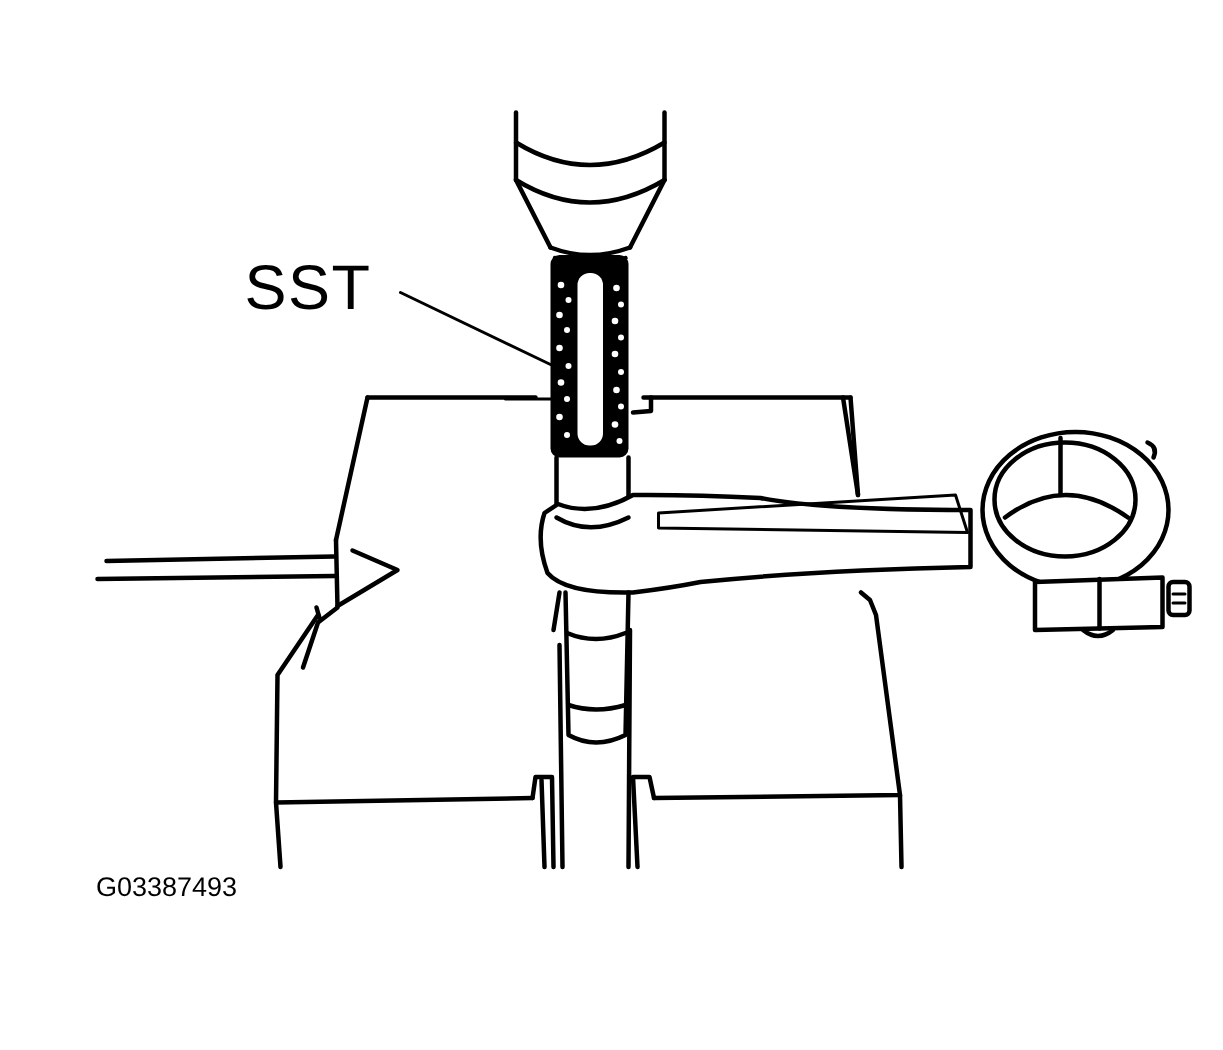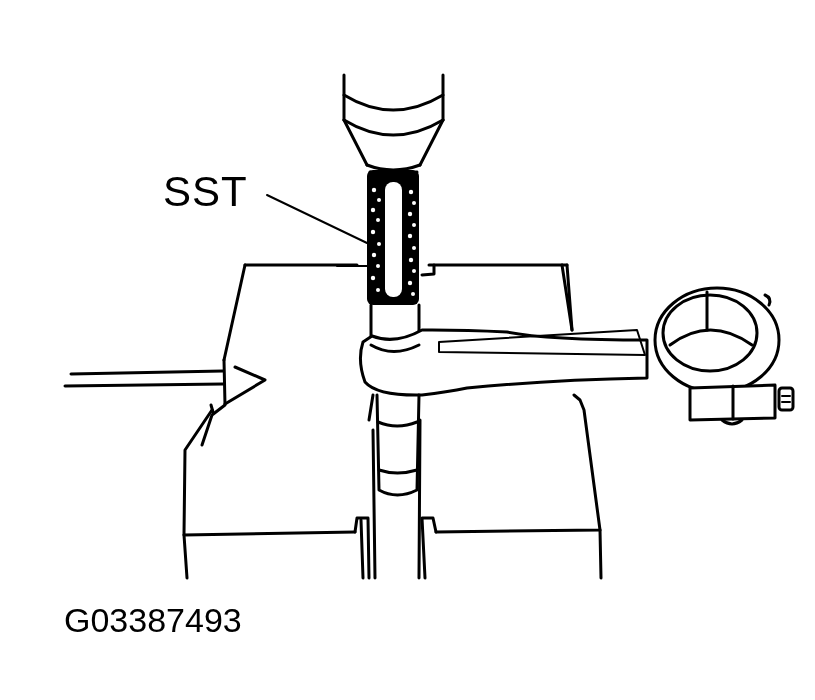--- a/index.html
+++ b/index.html
@@ -16,21 +16,21 @@
     .thin { fill: none; stroke: #000; stroke-width: 2; stroke-linejoin: round; stroke-linecap: round; }
     .fillw { fill: #fff; stroke: #000; stroke-width: 3; stroke-linejoin: round; }
     .label {
       position: absolute;
       font-family: "Liberation Sans", sans-serif;
       color: #000;
       font-weight: normal;
       white-space: nowrap;
     }
     #sst-label { left: 136px; top: 168px; font-size: 42px; letter-spacing: 1px; }
-    #figure-id { left: 37px; top: 601px; font-size: 34px; }
+    #figure-id { left: 37px; top: 581px; font-size: 18px; }
   </style>
 </head>
 <body>
 
 <div id="canvas">
   <svg width="815" height="700" viewBox="0 0 815 700">
 
     <g>
 
       <path class="stroke" d="M218,265 L330,265 M402,265 L540,265"></path>

